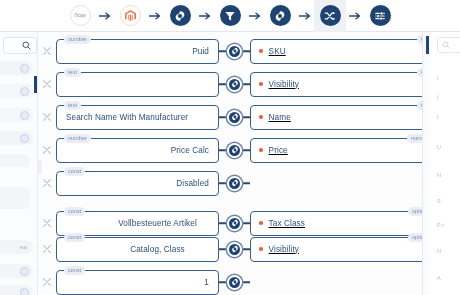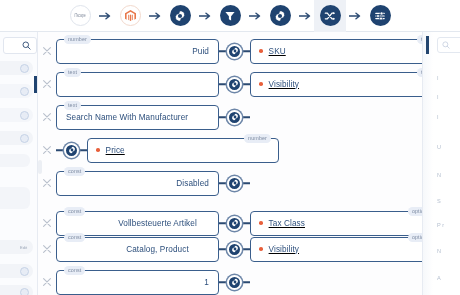--- a/index.html
+++ b/index.html
@@ -465,27 +465,36 @@
       </div>
       <div class="connector">
         <div class="conn-line"></div>
         <div class="conn-node">
           <svg width="8" height="8" viewBox="0 0 12 12">
               <path d="M6 1.1l.95.38.95-.3.62.84 1 .16.12 1.0.78.65-.4.93.4.93-.78.65-.12 1.0-1 .16-.62.84-.95-.3L6 10.9l-.95-.38-.95.3-.62-.84-1-.16-.12-1.0-.78-.65.4-.93-.4-.93.78-.65.12-1.0 1-.16.62-.84.95.3z" fill="#ffffff"></path>
               <circle cx="6" cy="6" r="2.1" fill="#1f4370"></circle>
             </svg>
         </div>
       </div>
+      <div class="field field-right">
+        <span class="chip at-right">text</span>
+        <span class="bullet"></span>
+        <span class="field-text">Name</span>
+      </div>
     </div>
 
     <div class="row" style="top:103px;">
       <div class="del-x">
         <svg width="8" height="8" viewBox="0 0 8 8">
             <path d="M0.6 0.6l6.8 6.8M7.4 0.6l-6.8 6.8" stroke="#b9c0cc" stroke-width="1.1" stroke-linecap="round"></path>
           </svg>
+      </div>
+      <div class="field field-left">
+        <span class="chip at-left">number</span>
+        <span class="field-text">Price Calc</span>
       </div>
       <div class="connector">
         <div class="conn-line"></div>
         <div class="conn-node">
           <svg width="8" height="8" viewBox="0 0 12 12">
               <path d="M6 1.1l.95.38.95-.3.62.84 1 .16.12 1.0.78.65-.4.93.4.93-.78.65-.12 1.0-1 .16-.62.84-.95-.3L6 10.9l-.95-.38-.95.3-.62-.84-1-.16-.12-1.0-.78-.65.4-.93-.4-.93.78-.65.12-1.0 1-.16.62-.84.95.3z" fill="#ffffff"></path>
               <circle cx="6" cy="6" r="2.1" fill="#1f4370"></circle>
             </svg>
         </div>
       </div>
@@ -544,21 +553,21 @@
     </div>
 
     <div class="row" style="top:202px;">
       <div class="del-x">
         <svg width="8" height="8" viewBox="0 0 8 8">
             <path d="M0.6 0.6l6.8 6.8M7.4 0.6l-6.8 6.8" stroke="#b9c0cc" stroke-width="1.1" stroke-linecap="round"></path>
           </svg>
       </div>
       <div class="field field-left align-center">
         <span class="chip at-left">const</span>
-        <span class="field-text">Catalog, Product</span>
+        <span class="field-text">Catalog, Class</span>
       </div>
       <div class="connector">
         <div class="conn-line"></div>
         <div class="conn-node">
           <svg width="8" height="8" viewBox="0 0 12 12">
               <path d="M6 1.1l.95.38.95-.3.62.84 1 .16.12 1.0.78.65-.4.93.4.93-.78.65-.12 1.0-1 .16-.62.84-.95-.3L6 10.9l-.95-.38-.95.3-.62-.84-1-.16-.12-1.0-.78-.65.4-.93-.4-.93.78-.65.12-1.0 1-.16.62-.84.95.3z" fill="#ffffff"></path>
               <circle cx="6" cy="6" r="2.1" fill="#1f4370"></circle>
             </svg>
         </div>
       </div>

